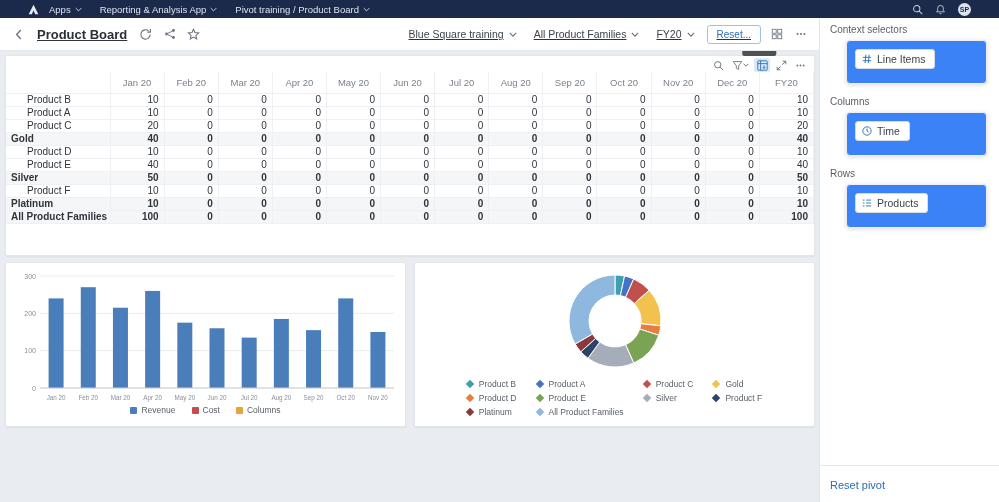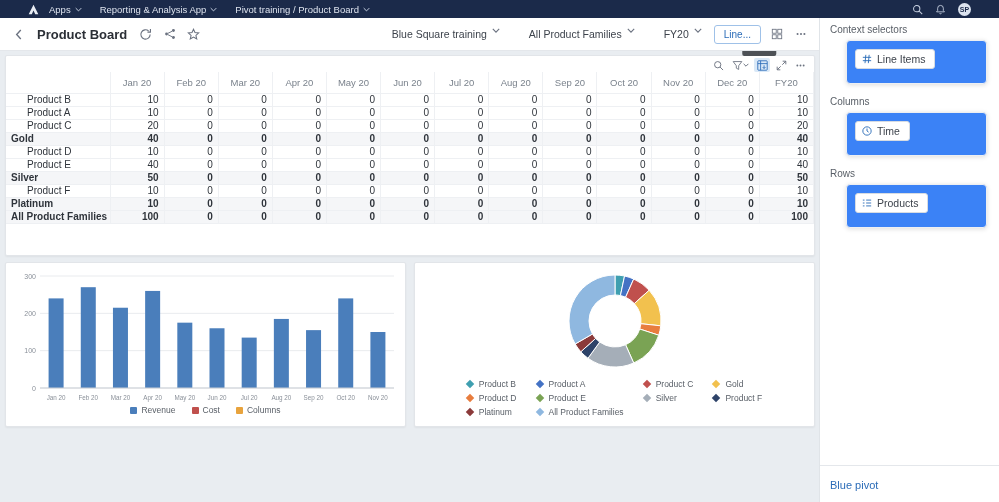--- a/index.html
+++ b/index.html
@@ -12,25 +12,25 @@
   .nav-item { display:flex; align-items:center; gap:4px; margin-right:18px; cursor:pointer; white-space:nowrap; }
   .topbar .right { margin-left:auto; display:flex; align-items:center; gap:12px; }
   .ticon { display:flex; align-items:center; color:#c9d2e2; }
   .avatar { width:13px; height:13px; border-radius:50%; background:#dbe2ee; color:#1b2a4a; font-size:7px; font-weight:bold; display:flex; align-items:center; justify-content:center; }
 
   
   .below { display:flex; height:484px; }
   .left-col { flex:1; min-width:0; display:flex; flex-direction:column; }
 
   
-  .second-bar { height:33px; background:#fff; border-bottom:1px solid #e4e7eb; display:flex; align-items:center; padding:0 10px; gap:7px; flex:none; }
+  .second-bar { height:33px; background:#fff; border-bottom:1px solid #e4e7eb; display:flex; align-items:center; padding:0 10px; gap:7px; flex:none;text-decoration:underline; }
   .hicon { width:17px; height:17px; display:flex; align-items:center; justify-content:center; color:#6b7280; cursor:pointer; }
   .board-title { font-size:13px; font-weight:bold; color:#2b2f36; margin:0 3px; white-space:nowrap; }
   .spacer { flex:1; }
-  .selector { display:flex; align-items:flex-start; gap:5px; font-size:10.5px; color:#3d434c; padding:3px 5px; border-radius:3px; cursor:pointer; white-space:nowrap;margin-left:12px; }
+  .selector { display:flex; align-items:center; gap:5px; font-size:10.5px; color:#3d434c; padding:3px 5px; border-radius:3px; cursor:pointer; white-space:nowrap; }
   .selector .chev { color:#6b7280; display:flex; }
   .action-btn { font-size:10px; color:#2b6cb8; background:#fff; border:1px solid #9fc1e8; border-radius:3px; padding:3px 9px; cursor:pointer; white-space:nowrap; font-family:inherit; }
 
   
   .main { flex:1; padding:4px 4px 5px 5px; overflow:hidden; }
 
   .grid-card { background:#fff; border:1px solid #e2e5e9; border-radius:2px; height:201px; overflow:visible; position:relative; box-shadow:0 1px 2px rgba(0,0,0,.05); }
   .grid-toolbar { display:flex; justify-content:flex-end; align-items:center; gap:3px; padding:2px 6px 0 0; height:16px; }
   .gicon { min-width:16px; height:14px; display:flex; align-items:center; justify-content:center; color:#6b7280; position:relative; cursor:pointer; border-radius:2px; }
   .gicon.active { background:#d9e8f7; color:#2b6cb8; }
@@ -165,21 +165,21 @@
           </span>
       </span>
       <span class="selector">
         <span>FY20</span>
         <span class="chev">
             <svg width="8" height="5" viewBox="0 0 10 6">
               <path d="M1 1l4 4 4-4" stroke="currentColor" fill="none" stroke-width="1.4"></path>
             </svg>
           </span>
       </span>
-      <button class="action-btn">Line...</button>
+      <button class="action-btn">Reset...</button>
       <span class="hicon">
           <svg width="12" height="12" viewBox="0 0 14 14">
             <rect x="1.5" y="1.5" width="4.6" height="4.6" fill="none" stroke="currentColor"></rect>
             <rect x="7.9" y="1.5" width="4.6" height="4.6" fill="none" stroke="currentColor"></rect>
             <rect x="1.5" y="7.9" width="4.6" height="4.6" fill="none" stroke="currentColor"></rect>
             <rect x="7.9" y="7.9" width="4.6" height="4.6" fill="none" stroke="currentColor"></rect>
           </svg>
         </span>
       <span class="hicon">
           <svg width="12" height="12" viewBox="0 0 14 14">
@@ -557,16 +557,16 @@
         <span class="cicon">
             <svg width="10" height="10" viewBox="0 0 12 12">
               <path d="M1 2.5h2M5 2.5h6M1 6h2M5 6h6M1 9.5h2M5 9.5h6" stroke="currentColor" stroke-width="1.1"></path>
             </svg>
           </span>
         <span>Products</span>
       </span>
     </div>
 
     <div class="reset-row">
-      <span class="reset-link">Blue pivot</span>
+      <span class="reset-link">Reset pivot</span>
     </div>
   </aside>
 </div>
 
 </body></html>

